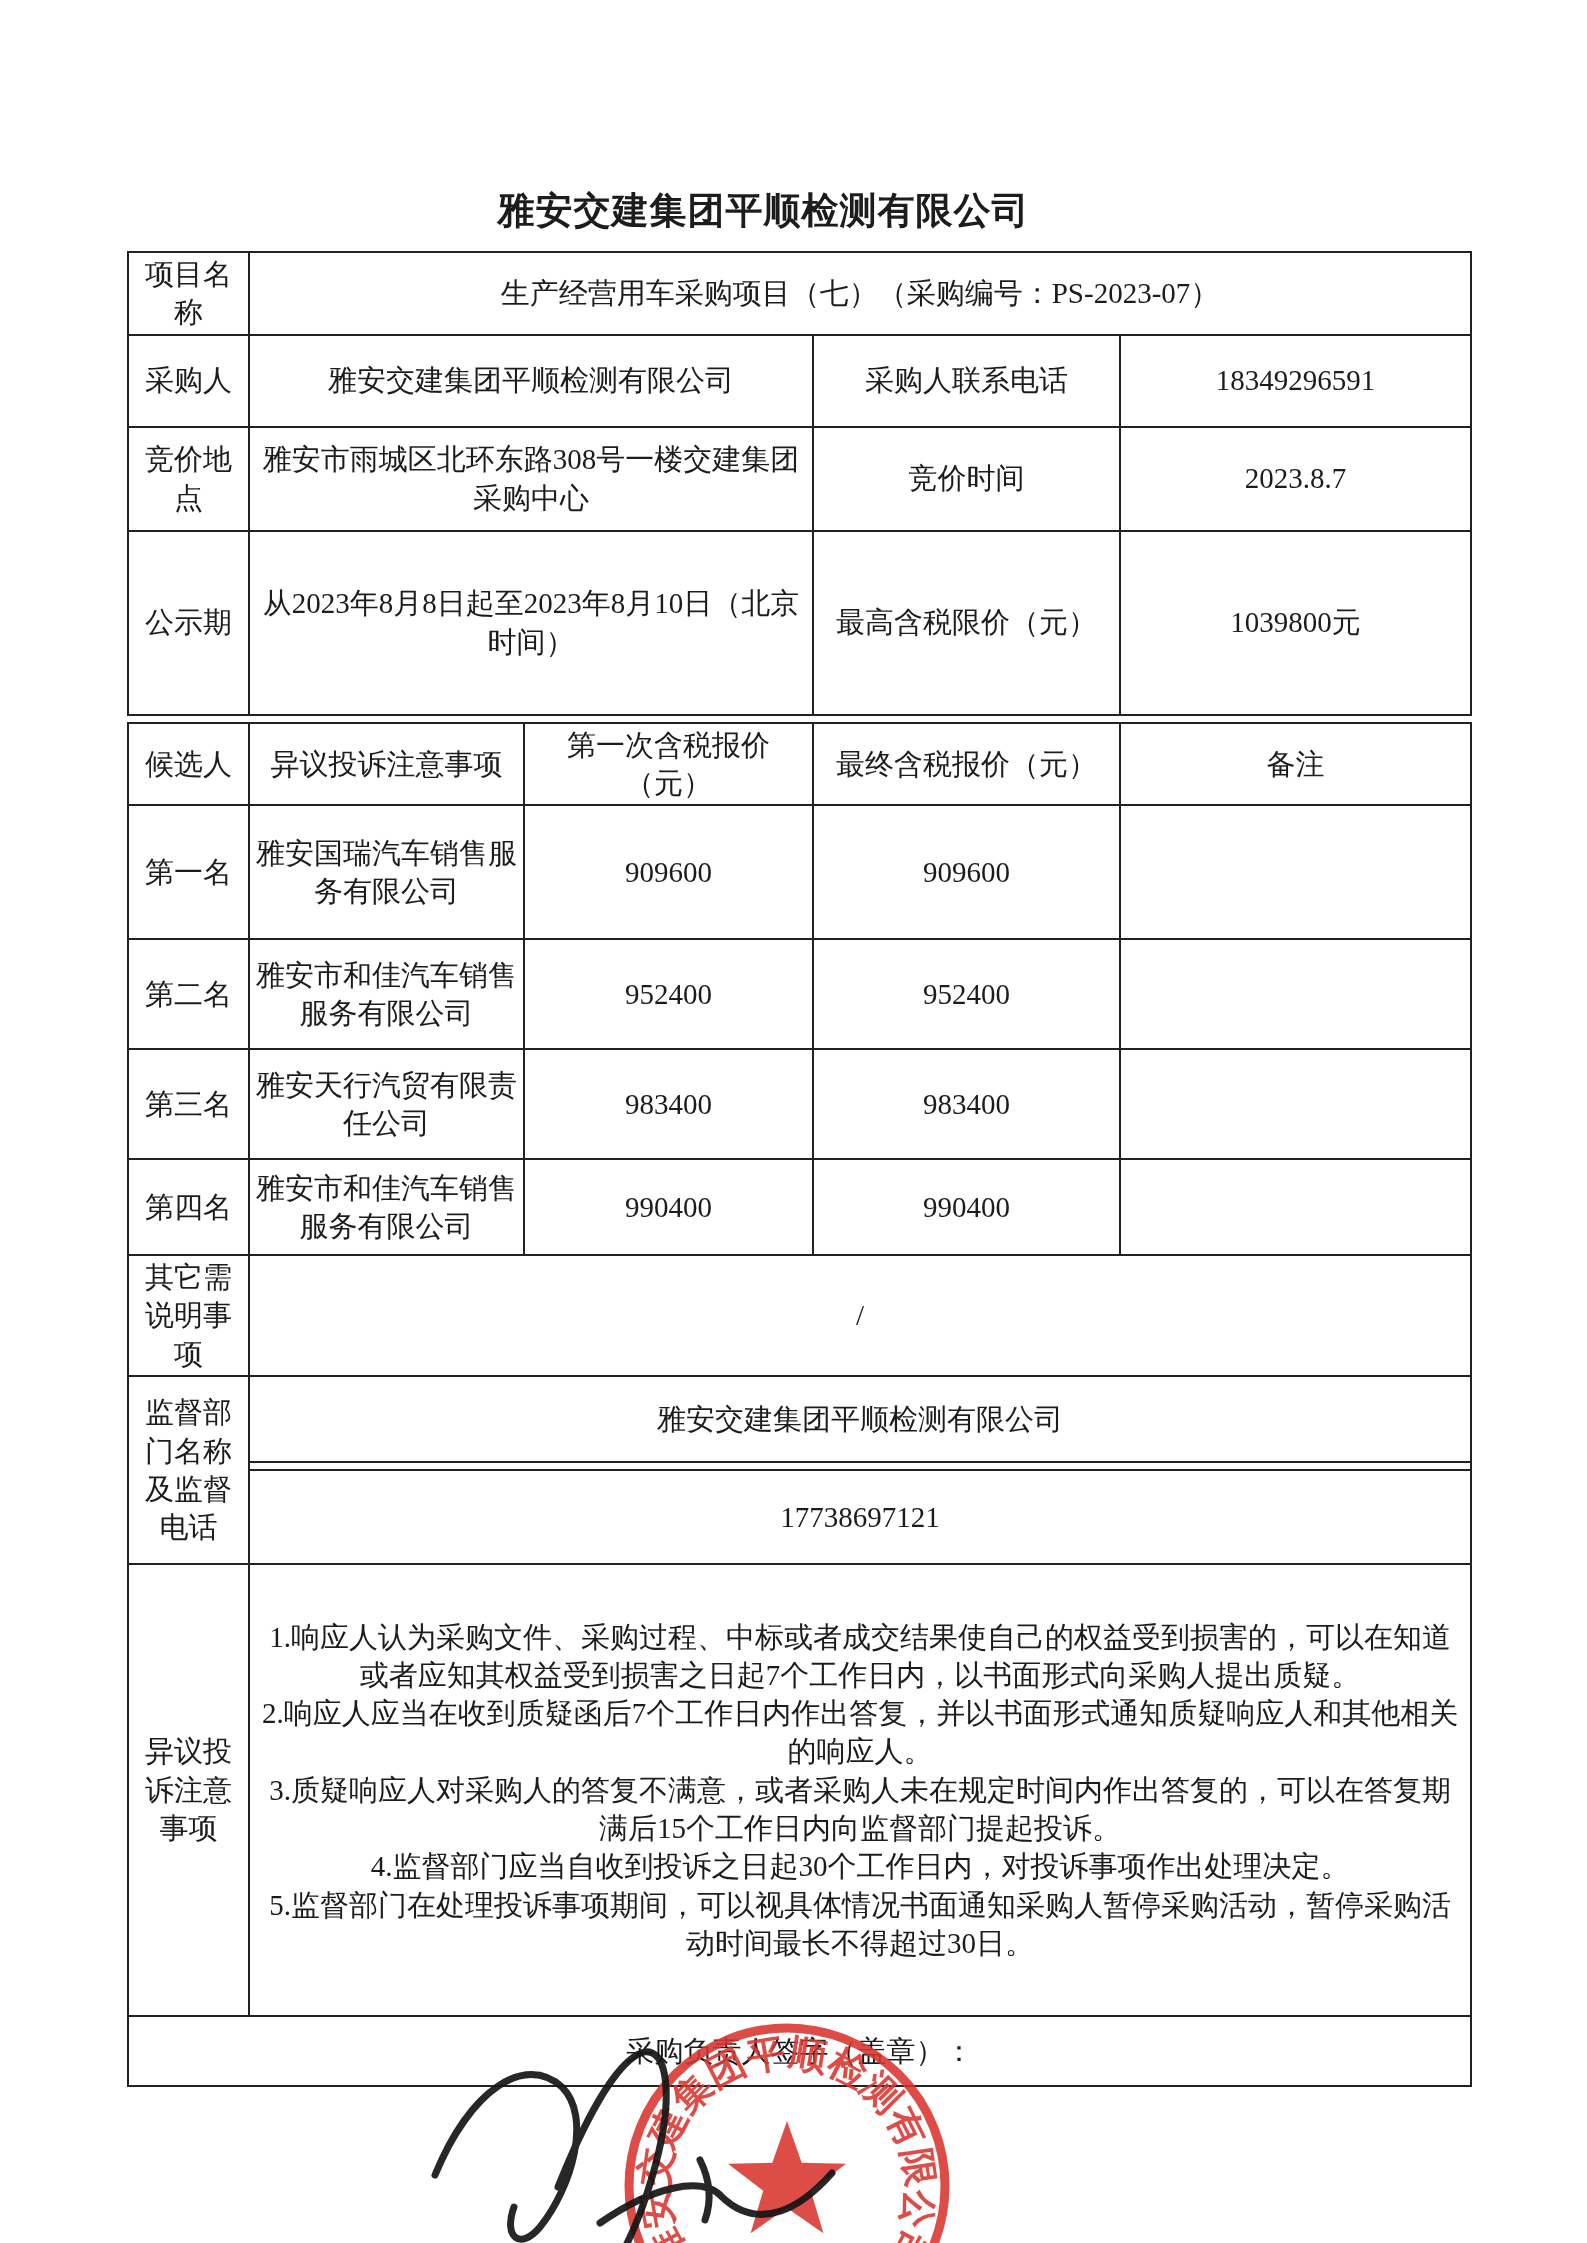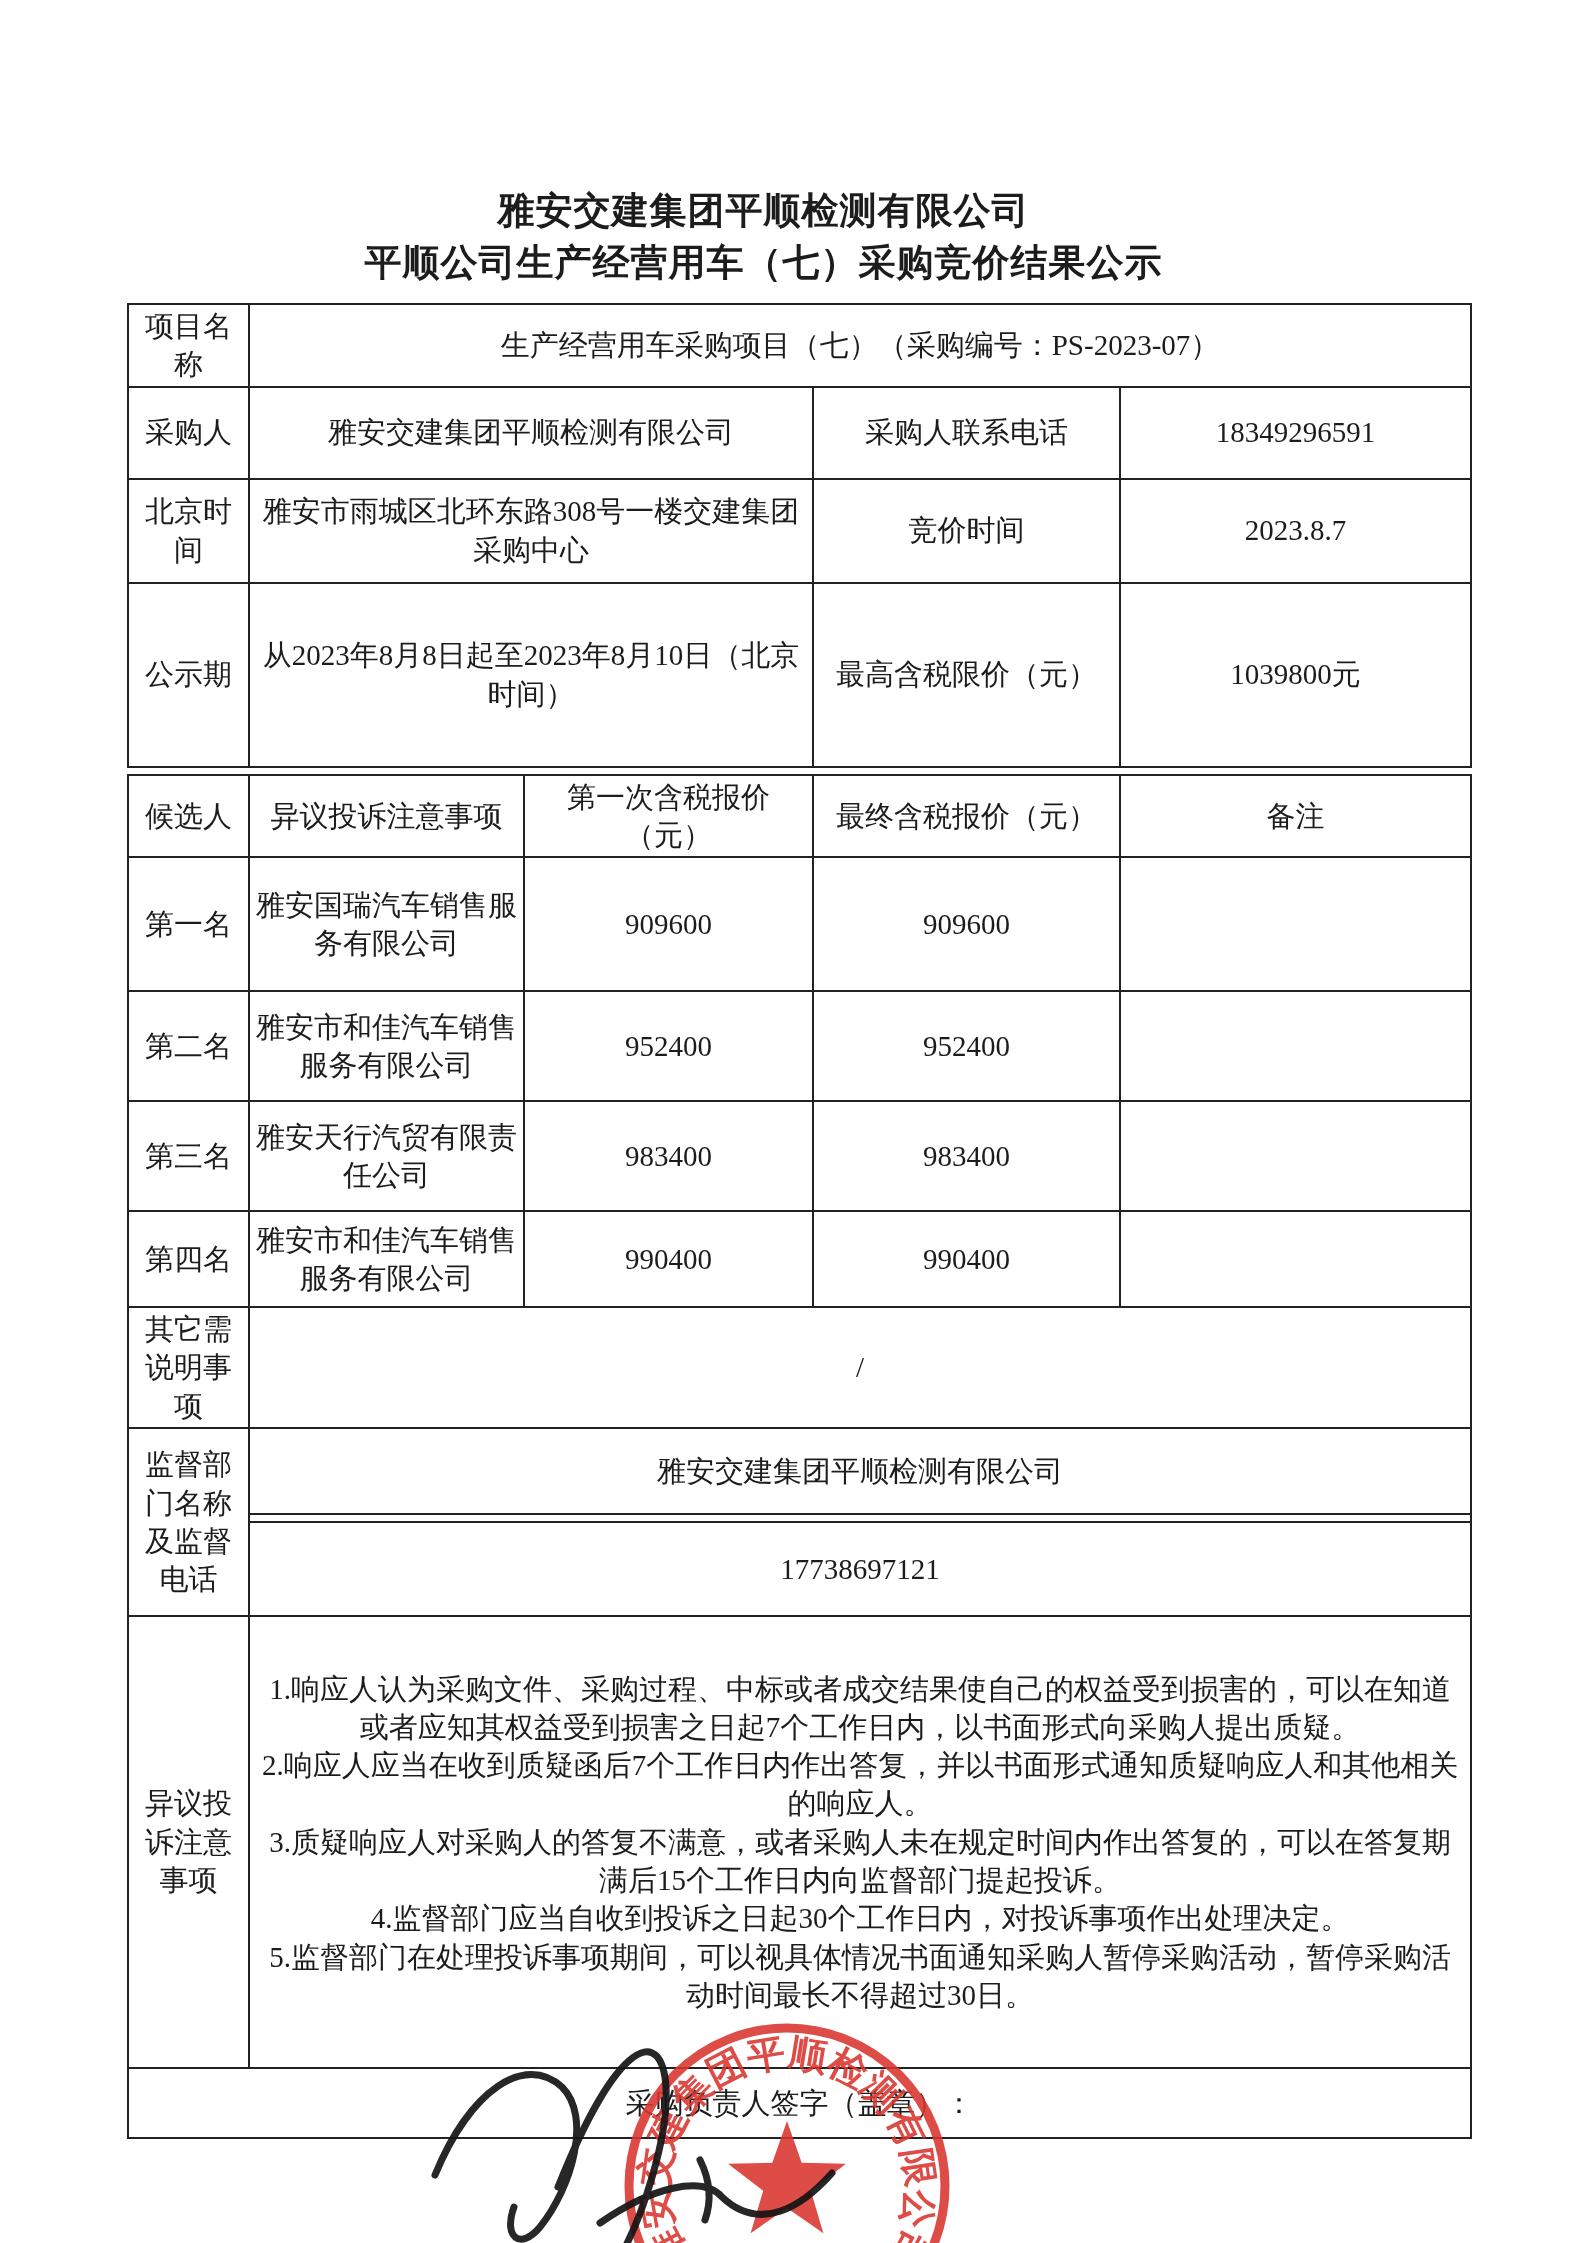--- a/index.html
+++ b/index.html
@@ -62,21 +62,20 @@
     pointer-events:none;
   }
 </style>
 </head>
 <body>
 
 <div class="page">
 
   <div class="title-block">
     <div>雅安交建集团平顺检测有限公司</div>
-    <div>平顺公司生产经营用车（七）采购竞价结果公示</div>
   </div>
 
   <table class="doc">
     <colgroup>
       <col style="width:121px">
         <col style="width:275px">
         <col style="width:289px">
         <col style="width:307px">
         <col style="width:351px">
     </colgroup>
@@ -85,21 +84,21 @@
         <td class="lab">项目名称</td>
         <td class="al" colspan="4">生产经营用车采购项目（七）（采购编号：PS-2023-07）</td>
       </tr>
       <tr style="height:92px">
         <td class="lab al">采购人</td>
         <td class="al" colspan="2">雅安交建集团平顺检测有限公司</td>
         <td>采购人联系电话</td>
         <td>18349296591</td>
       </tr>
       <tr style="height:104px">
-        <td class="lab al">北京时间</td>
+        <td class="lab al">竞价地点</td>
         <td class="al" colspan="2">雅安市雨城区北环东路308号一楼交建集团采购中心</td>
         <td>竞价时间</td>
         <td>2023.8.7</td>
       </tr>
       <tr style="height:184px">
         <td class="lab al">公示期</td>
         <td class="al" colspan="2">从2023年8月8日起至2023年8月10日（北京时间）</td>
         <td>最高含税限价（元）</td>
         <td>1039800元</td>
       </tr>

